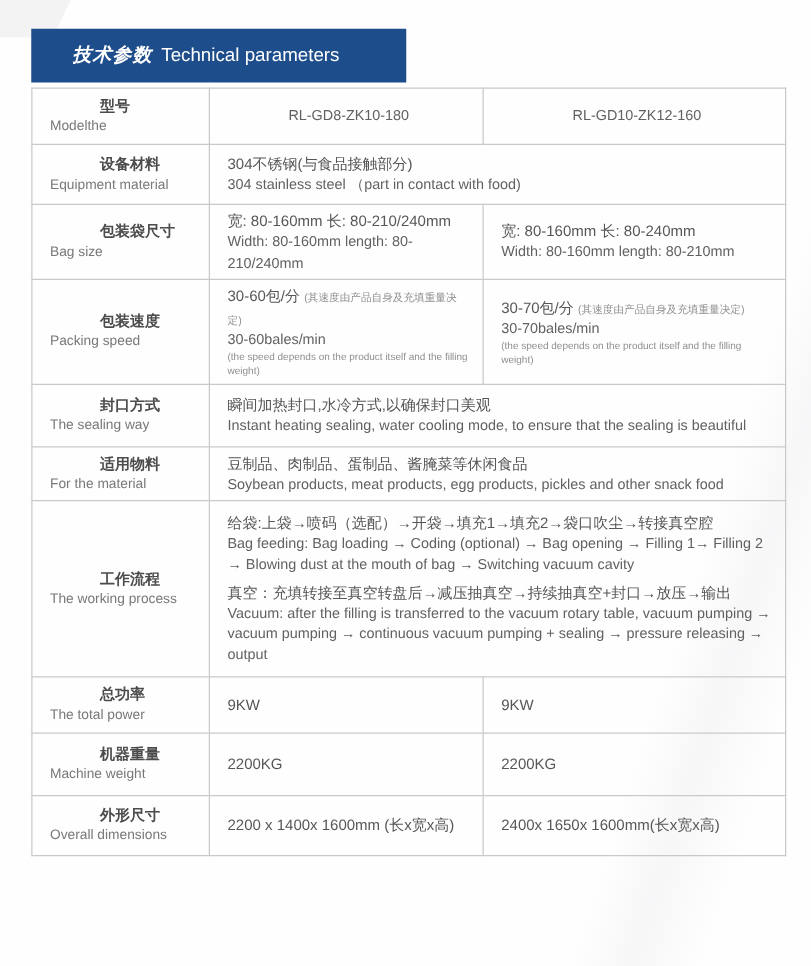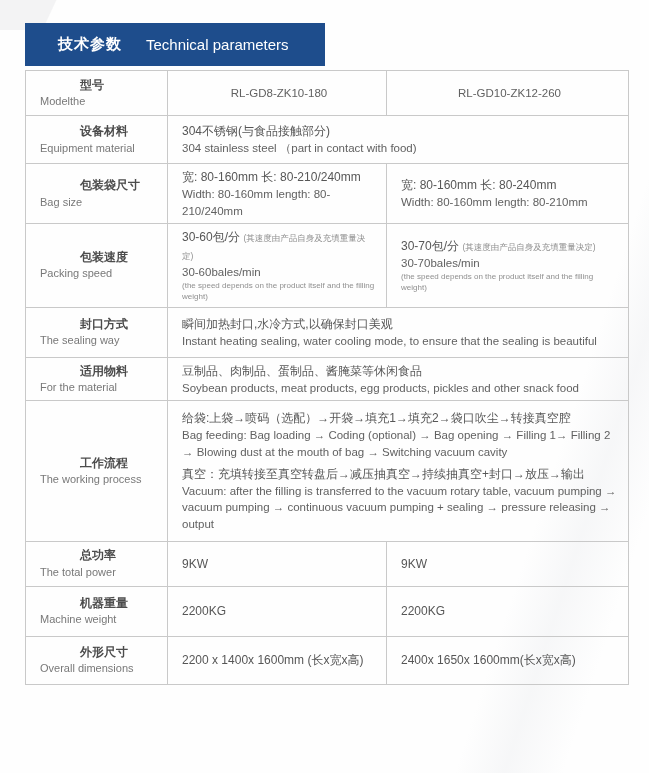--- a/index.html
+++ b/index.html
@@ -22,22 +22,22 @@
     z-index:0;
   }
   .banner{
     position:absolute;left:25px;top:23px;
     width:300px;height:43px;
     background:#1E4D8C;
     display:flex;align-items:center;
     padding-left:33px;box-sizing:border-box;
     z-index:2;
   }
-  .banner .t-cn{color:#ffffff;font-size:15px;font-weight:700;letter-spacing:1px;}
-  .banner .t-en{color:#ffffff;font-size:15px;font-weight:500;margin-left:24px;}
+  .banner .t-cn{color:#ffffff;font-size:15px;font-weight:700;letter-spacing:1px;font-style:italic;}
+  .banner .t-en{color:#ffffff;font-size:15px;font-weight:500;margin-left:7px;}
   table.params{
     position:absolute;left:25px;top:70px;
     width:603px;
     border-collapse:collapse;table-layout:fixed;
     z-index:1;
     background:transparent;
   }
   table.params td{
     border:1px solid #c9c9c9;
     vertical-align:middle;
@@ -89,21 +89,21 @@
 
     <tr class="r1">
       <td class="label">
         <div class="label-cn">型号</div>
         <div class="label-en">Modelthe</div>
       </td>
       <td class="center">
         <div class="en-line">RL-GD8-ZK10-180</div>
       </td>
       <td class="center">
-        <div class="en-line">RL-GD10-ZK12-260</div>
+        <div class="en-line">RL-GD10-ZK12-160</div>
       </td>
     </tr>
 
 
     <tr class="r3">
       <td class="label">
         <div class="label-cn">设备材料</div>
         <div class="label-en">Equipment material</div>
       </td>
       <td colspan="2">

